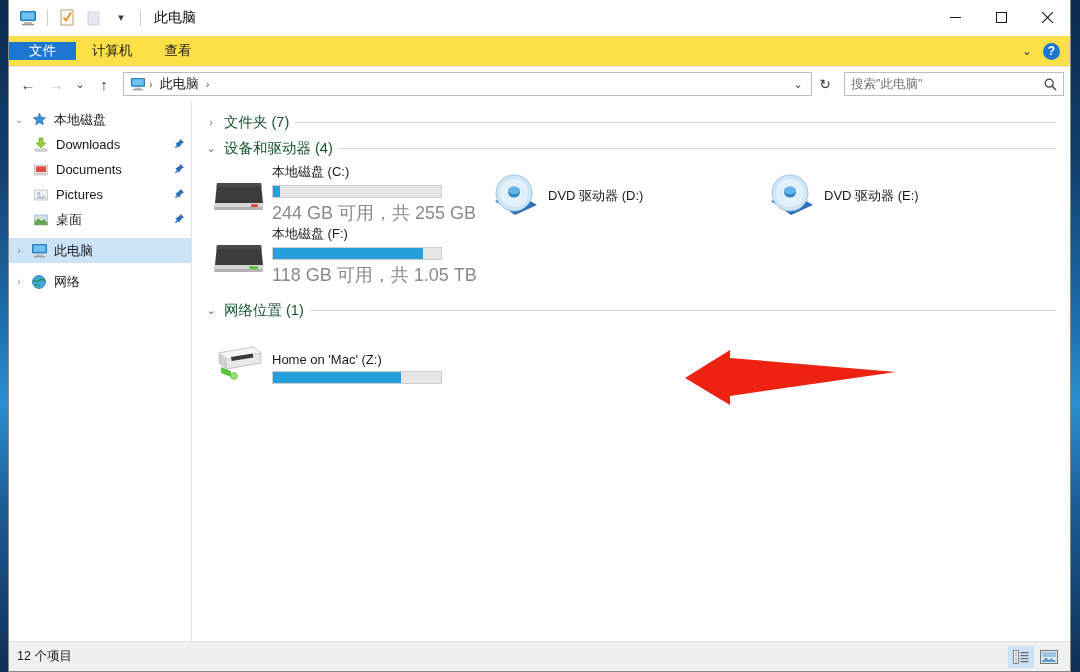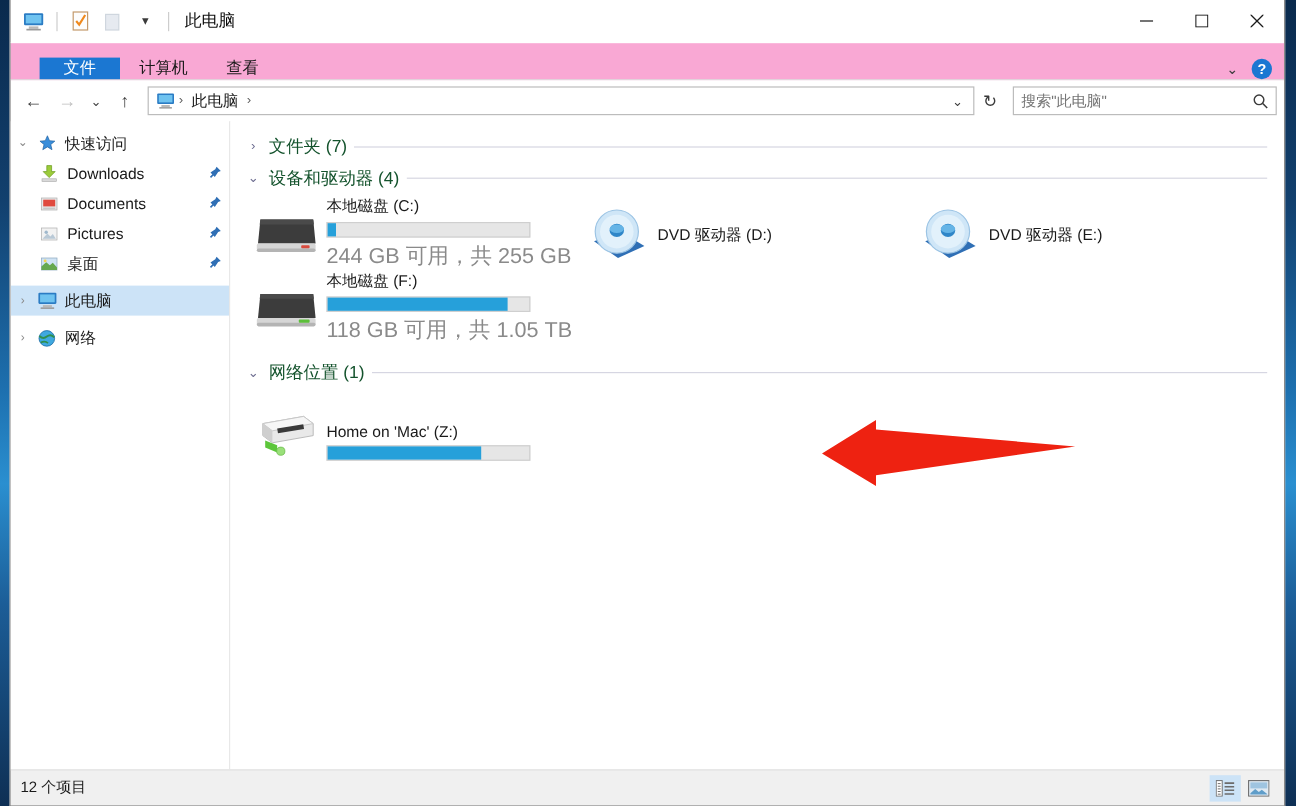--- a/index.html
+++ b/index.html
@@ -40,22 +40,22 @@
     font-size: 14px; color: #0c0c0c; margin-left: 10px; white-space: nowrap;
   }
   #wincontrols { margin-left: auto; display: flex; height: 36px; }
   .wc {
     width: 46px; height: 36px; display: flex; align-items: center;
     justify-content: center; cursor: default;
   }
 
   
   #ribbon {
-    height: 31px; background: #f9a8d4; display: flex; align-items: flex-end;
-    border-bottom: 1px solid #dcdcdc; flex: none; padding-left: 24px;
+    height: 31px; background: #fde047; display: flex; align-items: center;
+    border-bottom: 1px solid #dcdcdc; flex: none;
   }
   .tab {
     display: flex; align-items: center; padding: 0 16px;
     font-size: 13.5px; color: #1a1a1a; cursor: default; white-space: nowrap;
   }
   .tab.file { background: #1b77d2; color: #ffffff; font-weight: 400; padding: 0 20px; }
   #ribbon-right { margin-left: auto; display: flex; align-items: center; gap: 8px; padding-right: 10px; }
   .help-circle {
     width: 17px; height: 17px; border-radius: 50%;
     background: #1b77d2; color: #fff; font-size: 12px; font-weight: bold;
@@ -257,21 +257,21 @@
 
     <div id="navpane">
 
       <div class="nav-row">
         <span class="nav-chev">⌄</span>
         <span class="nav-ico">
           <svg width="15" height="15" viewBox="0 0 16 16">
             <path d="M8 1.2 L9.9 5.6 L14.6 6 L11 9 L12.1 13.6 L8 11.1 L3.9 13.6 L5 9 L1.4 6 L6.1 5.6 Z" fill="#3a8edb" stroke="#1f5f9e" stroke-width="0.6"></path>
           </svg>
         </span>
-        <span class="nav-label">快速访问</span>
+        <span class="nav-label">本地磁盘</span>
       </div>
 
       <div class="nav-row indent">
         <span class="nav-ico">
           <svg width="16" height="15" viewBox="0 0 16 15">
             <path d="M6 1 h4 v5 h3 l-5 5 l-5 -5 h3 z" fill="#9ccc3a" stroke="#6b9a1e" stroke-width="0.6"></path>
             <rect x="2" y="12" width="12" height="2.2" fill="#d9d9d9" stroke="#a8a8a8" stroke-width="0.5"></rect>
           </svg>
         </span>
         <span class="nav-label">Downloads</span>

